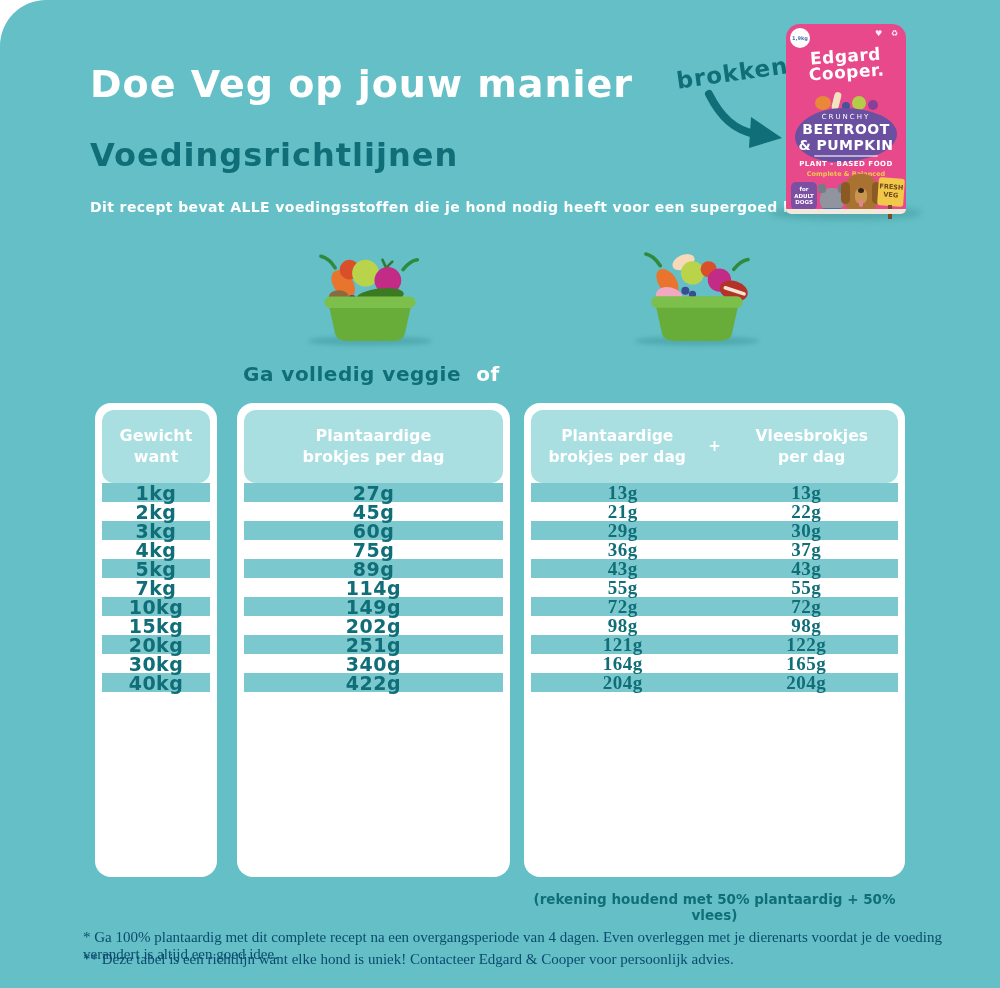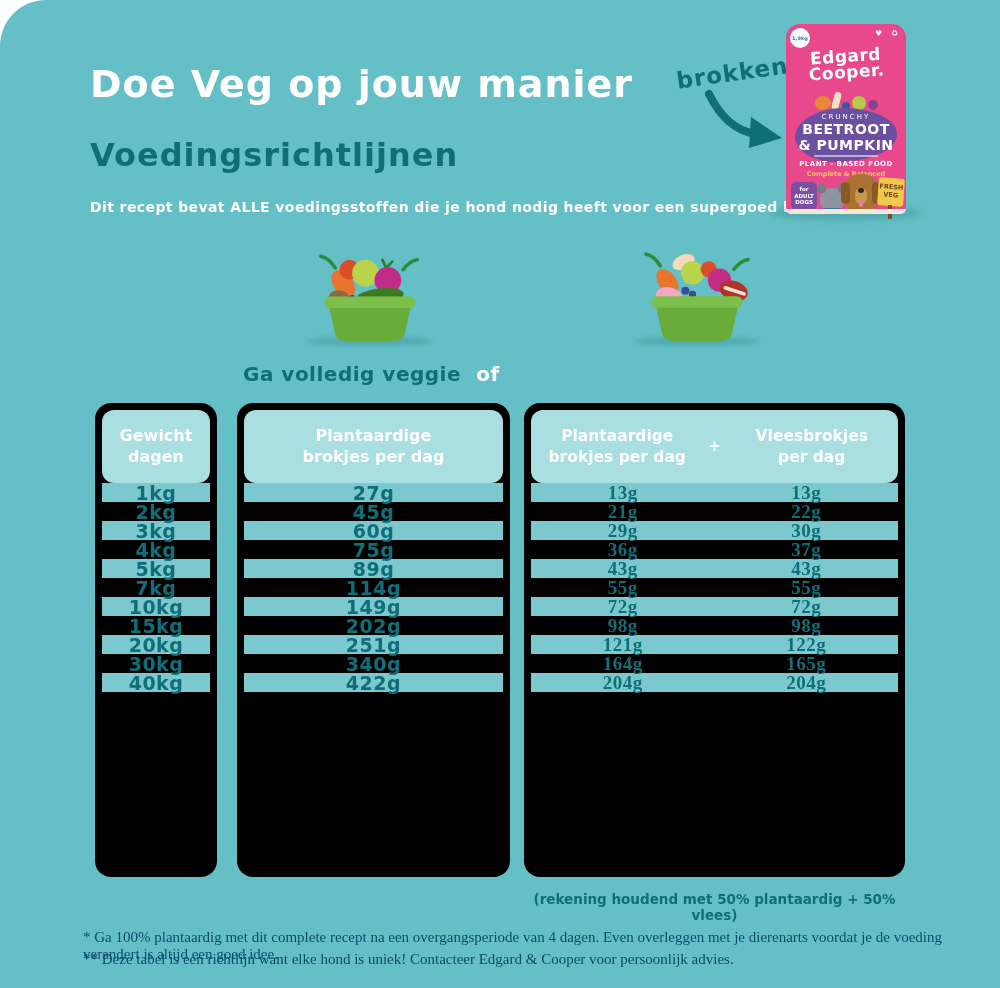--- a/index.html
+++ b/index.html
@@ -51,21 +51,21 @@
   .dog-brown .tongue { position:absolute; left:14px; top:26px; width:4px; height:7px; background:#e77f9b; border-radius:2px; }
   .fresh-sign { left:92px; top:154px; width:26px; height:28px; background:#f2c84b; border-radius:3px; transform:rotate(4deg); color:#6b4418; font-size:6.5px; font-weight:bold; text-align:center; display:flex; align-items:center; justify-content:center; line-height:1.2; }
   .fresh-post { left:102px; top:181px; width:4px; height:14px; background:#7a4a2c; }
 
   
   .bowl-shadow { width:124px; height:10px; background:rgba(20,95,105,.22); border-radius:50%; filter:blur(2px); }
   .opt-label { top:362px; font-size:20px; font-weight:bold; color:#0f6e77; text-align:center; letter-spacing:.5px; }
   .opt-or { color:#ffffff; }
 
   
-  .tcol { position:absolute; top:403px; height:474px; background:#000000; border-radius:16px; padding:7px; }
+  .tcol { position:absolute; top:403px; height:474px; background:#ffffff; border-radius:16px; padding:7px; }
   .thead { background:#a9dfe1; border-radius:12px; height:73px; display:flex; align-items:center; justify-content:center; color:#ffffff; font-weight:bold; font-size:16px; text-align:center; line-height:1.3; }
   .thead .hline { display:block; }
   .trow { height:19px; display:flex; align-items:center; justify-content:center; color:#0f6e77; font-weight:bold; font-size:19px; letter-spacing:.5px; }
   .trows .trow:nth-child(odd) { background:#7bc9ce; }
   .trow .cell { flex:1; text-align:center;font-family:Liberation Serif, serif; }
   .combo-head { gap:0; }
   .combo-head .side { flex:1; font-size:15.5px; }
   .combo-head .plus { width:22px; font-size:15px; }
   .combo-note { left:524px; top:891px; width:381px; text-align:center; font-size:13.5px; font-weight:bold; color:#0f6e77; }
 
@@ -164,21 +164,21 @@
   </svg>
 
   <div class="abs opt-label" style="left:235px; width:234px;">Ga volledig veggie</div>
   <div class="abs opt-label opt-or" style="left:460px; width:56px;">of</div>
   <div class="abs opt-label" style="left:560px; width:307px;margin-top:44px;">Combineer veg &amp; vlees</div>
 
   <div class="tcol" style="left:95px; width:122px;">
     <div class="thead">
       <div>
         <span class="hline">Gewicht</span>
-        <span class="hline">dagen</span>
+        <span class="hline">want</span>
       </div>
     </div>
     <div class="trows">
         <div class="trow">
           <span>1kg</span>
         </div>
         <div class="trow">
           <span>2kg</span>
         </div>
         <div class="trow">

